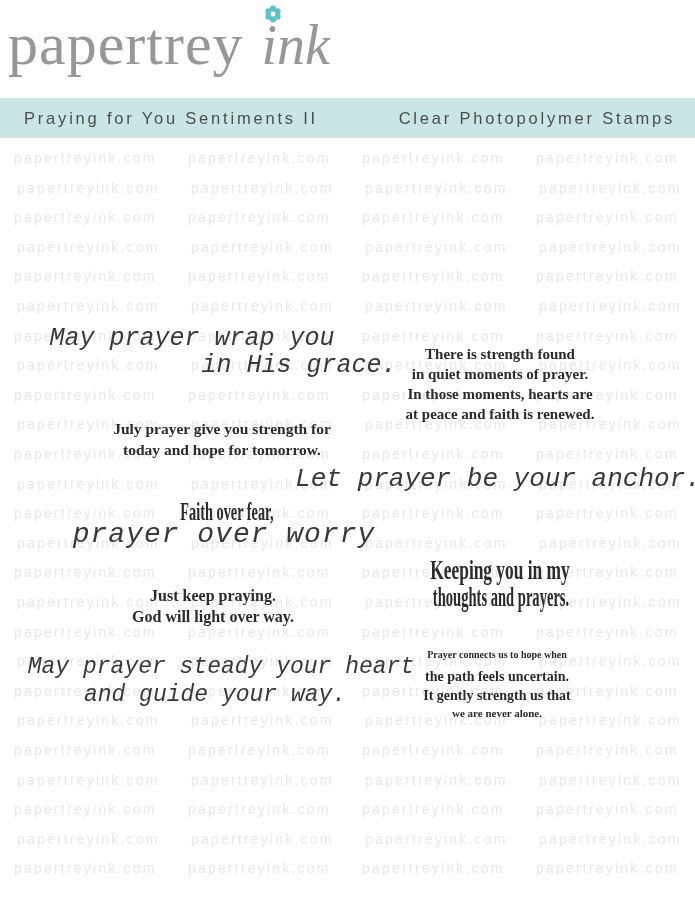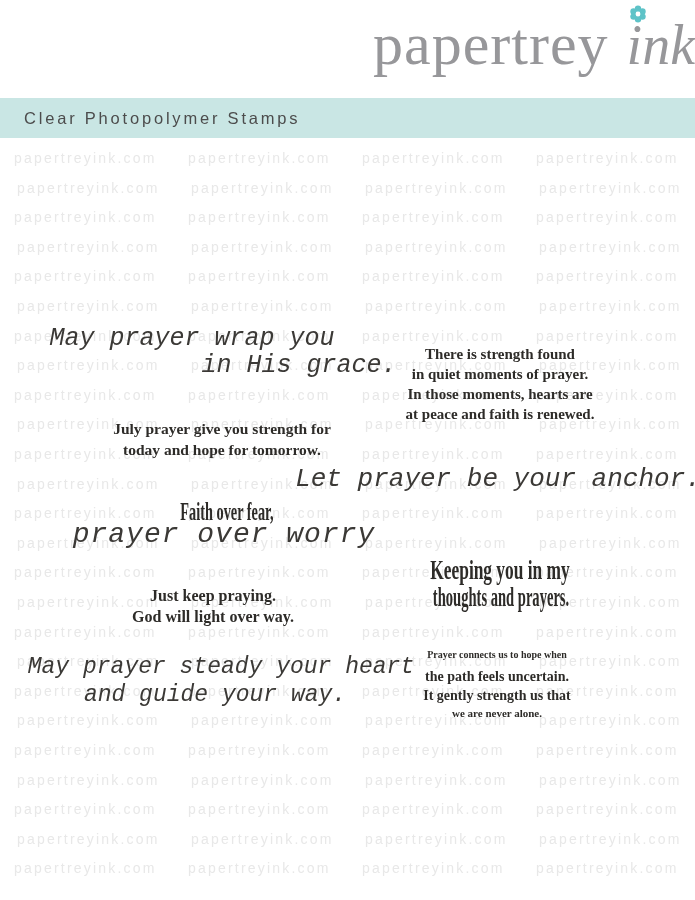--- a/index.html
+++ b/index.html
@@ -14,21 +14,21 @@
   .page{
     position:relative;
     width:695px;height:900px;
     background:#ffffff;
     overflow:hidden;
     font-family:"Liberation Sans",sans-serif;
   }
   
   .logo{
     position:absolute;top:10px;left:8px;right:0;
-    text-align:right;
+    text-align:left;
     color:var(--brand-gray);
     user-select:none;
   }
   .brand-serif{
     font-family:"Liberation Serif",serif;
     font-size:60px;
     letter-spacing:1px;
     color:var(--brand-gray);
   }
   .brand-script-wrap{
@@ -113,20 +113,21 @@
             <circle class="petal" cx="13.5" cy="11.6" r="3.2" fill="#5ec3c8"></circle>
             <circle class="petal" cx="9" cy="14.2" r="3.2" fill="#5ec3c8"></circle>
             <circle class="petal" cx="4.5" cy="11.6" r="3.2" fill="#5ec3c8"></circle>
             <circle class="petal" cx="4.5" cy="6.4" r="3.2" fill="#5ec3c8"></circle>
             <circle cx="9" cy="9" r="2.4" fill="#ffffff"></circle>
           </g>
         </svg><span class="brand-script">ink</span></span>
   </div>
 
   <div class="banner">
+    <span>Praying for You Sentiments II</span>
     <span>Clear Photopolymer Stamps</span>
   </div>
 
   <div class="wm-layer">
       <span class="wm" style="left: 14px; top: 151px;">papertreyink.com</span>
       <span class="wm" style="left: 188px; top: 151px;">papertreyink.com</span>
       <span class="wm" style="left: 362px; top: 151px;">papertreyink.com</span>
       <span class="wm" style="left: 536px; top: 151px;">papertreyink.com</span>
       <span class="wm" style="left: 17px; top: 180.6px;">papertreyink.com</span>
       <span class="wm" style="left: 191px; top: 180.6px;">papertreyink.com</span>

